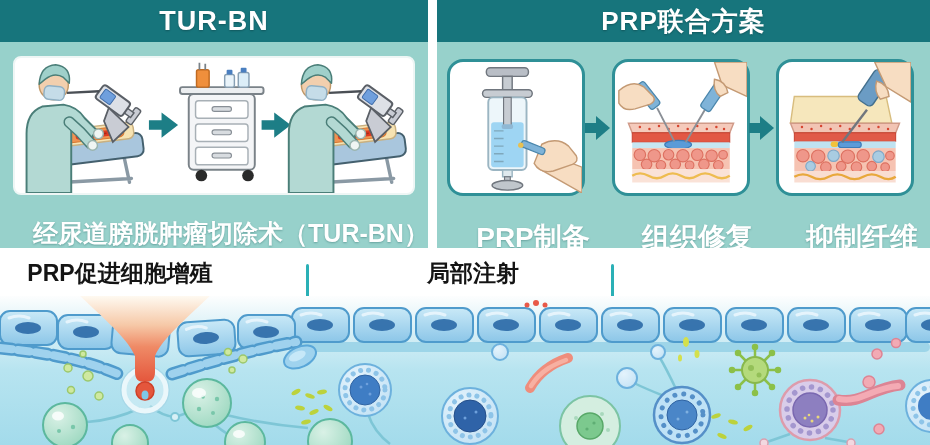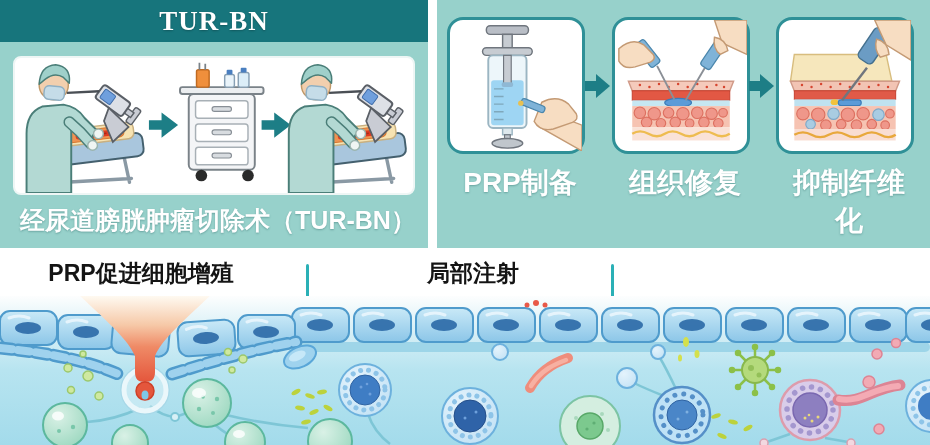--- a/index.html
+++ b/index.html
@@ -2,29 +2,29 @@
 <html><head>
 <meta charset="utf-8">
 <style>
   html,body{margin:0;padding:0;background:#ffffff;}
   .stage{position:relative;width:930px;height:445px;overflow:hidden;background:#ffffff;
          font-family:"Liberation Sans","DejaVu Sans",sans-serif;}
   
   .panel{position:absolute;top:0;height:248px;background:#97d1cb;}
   .panel.left{left:0;width:428px;}
   .panel.right{left:437px;width:493px;}
-  .panel-header{height:42px;background:#17757c;display:flex;align-items:center;justify-content:center;font-family:Liberation Serif, serif;}
+  .panel-header{height:42px;background:#17757c;display:flex;align-items:center;justify-content:center;}
   .panel-title{color:#ffffff;font-weight:bold;font-size:26px;letter-spacing:1px;
                text-shadow:0 1px 2px rgba(0,0,0,.25);}
   .panel-body{position:relative;height:206px;}
   .illu-card{position:absolute;background:#ffffff;border-radius:8px;}
   .card-wide{left:13px;top:14px;width:402px;height:139px;border:2px solid #eef6f5;box-sizing:border-box;}
   .step-card{width:138px;height:137px;top:17px;border:3px solid #2f9097;border-radius:16px;box-sizing:border-box;}
   .step-card svg,.card-wide svg{display:block;width:100%;height:100%;}
-  .caption{position:absolute;color:#ffffff;font-weight:bold;text-align:center;margin:4px;
+  .caption{position:absolute;color:#ffffff;font-weight:bold;text-align:center;margin:17px;
            text-shadow:0 1px 2px rgba(20,80,80,.35);}
   .caption-left{left:0;top:158px;width:428px;font-size:25px;}
   .caption-step{top:160px;width:138px;font-size:28px;}
   
   .block-arrow{position:absolute;top:74px;width:26px;height:24px;}
   .block-arrow::before{content:"";position:absolute;left:0;top:7px;width:11px;height:10px;background:#1d7e86;}
   .block-arrow::after{content:"";position:absolute;left:11px;top:0;width:0;height:0;
         border-top:12px solid transparent;border-bottom:12px solid transparent;border-left:14px solid #1d7e86;}
   
   .bottom-bar{position:absolute;left:0;top:248px;width:930px;height:48px;background:#ffffff;}
@@ -98,20 +98,23 @@
           </g>
           <use href="#barrow" x="250" y="56"></use>
           <use href="#scene" x="272"></use>
         </svg>
       </div>
       <p class="caption caption-left">经尿道膀胱肿瘤切除术（TUR-BN）</p>
     </div>
   </section>
 
   <section class="panel right">
+    <header class="panel-header">
+      <span class="panel-title">PRP联合方案</span>
+    </header>
     <div class="panel-body">
 
       <div class="illu-card step-card" style="left:10px">
         <svg viewBox="0 0 138 137">
           <rect x="38" y="6" width="44" height="9" rx="4" fill="#b9bec6" stroke="#70767e" stroke-width="1.5"></rect>
           <rect x="55" y="15" width="10" height="15" fill="#c7ccd2" stroke="#70767e" stroke-width="1.5"></rect>
           <rect x="34" y="29" width="52" height="8" rx="4" fill="#c7ccd2" stroke="#70767e" stroke-width="1.5"></rect>
           <rect x="40" y="37" width="40" height="76" rx="5" fill="#edf6fa" stroke="#9bb5c2" stroke-width="2"></rect>
           <rect x="43" y="63" width="34" height="47" rx="3" fill="#9ed5f3"></rect>
           <rect x="56" y="37" width="8" height="30" fill="#c7ccd2" stroke="#70767e" stroke-width="1.2"></rect>
@@ -222,21 +225,21 @@
         </svg>
       </div>
 
       <p class="caption caption-step" style="left:10px">PRP制备</p>
       <p class="caption caption-step" style="left:175px">组织修复</p>
       <p class="caption caption-step" style="left:339px">抑制纤维化</p>
     </div>
   </section>
 
   <div class="bottom-bar">
-    <span class="mech-label" style="left:24px;width:234px">PRP促进细胞增殖</span>
+    <span class="mech-label" style="left:3px;width:234px">PRP促进细胞增殖</span>
     <i class="vdiv" style="left:306px"></i>
     <span class="mech-label" style="left:356px;width:234px">局部注射</span>
     <i class="vdiv" style="left:611px"></i>
   </div>
 
   <svg class="cells-illu" viewBox="0 0 930 149">
     <defs>
       <linearGradient id="bgg" x1="0" y1="0" x2="0" y2="1">
         <stop offset="0" stop-color="#fdfefe"></stop>
           <stop offset="0.2" stop-color="#dcf1f7"></stop>

